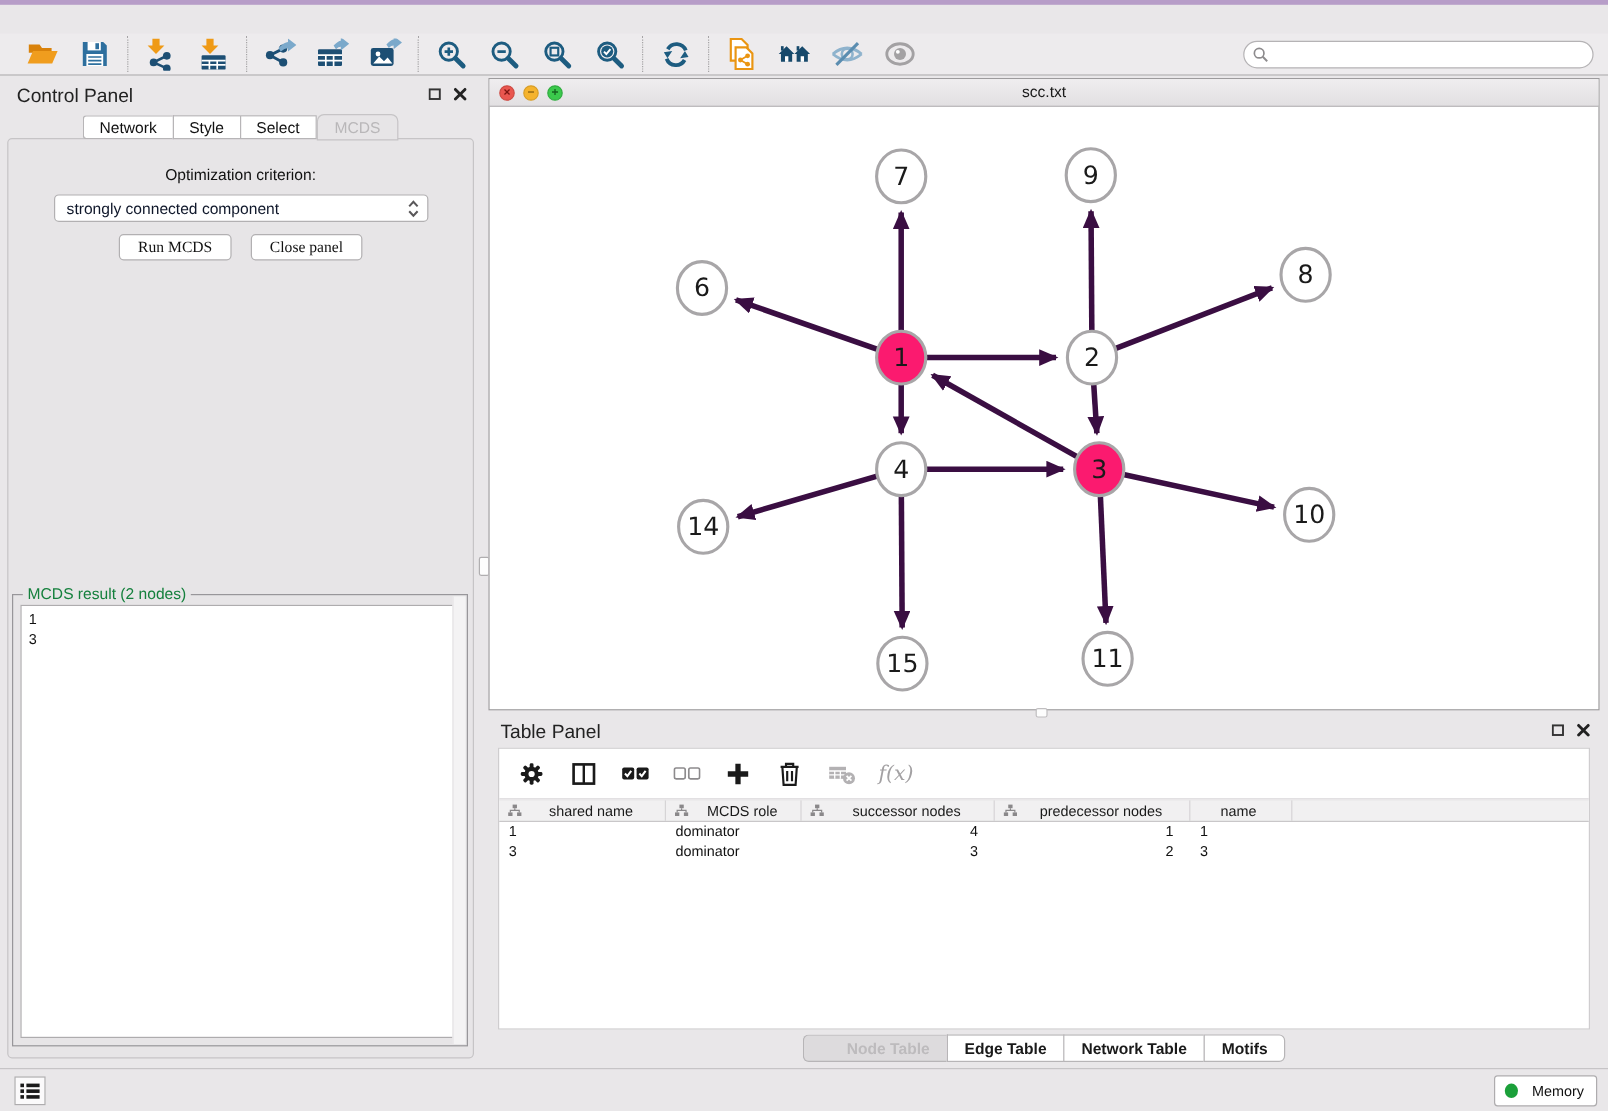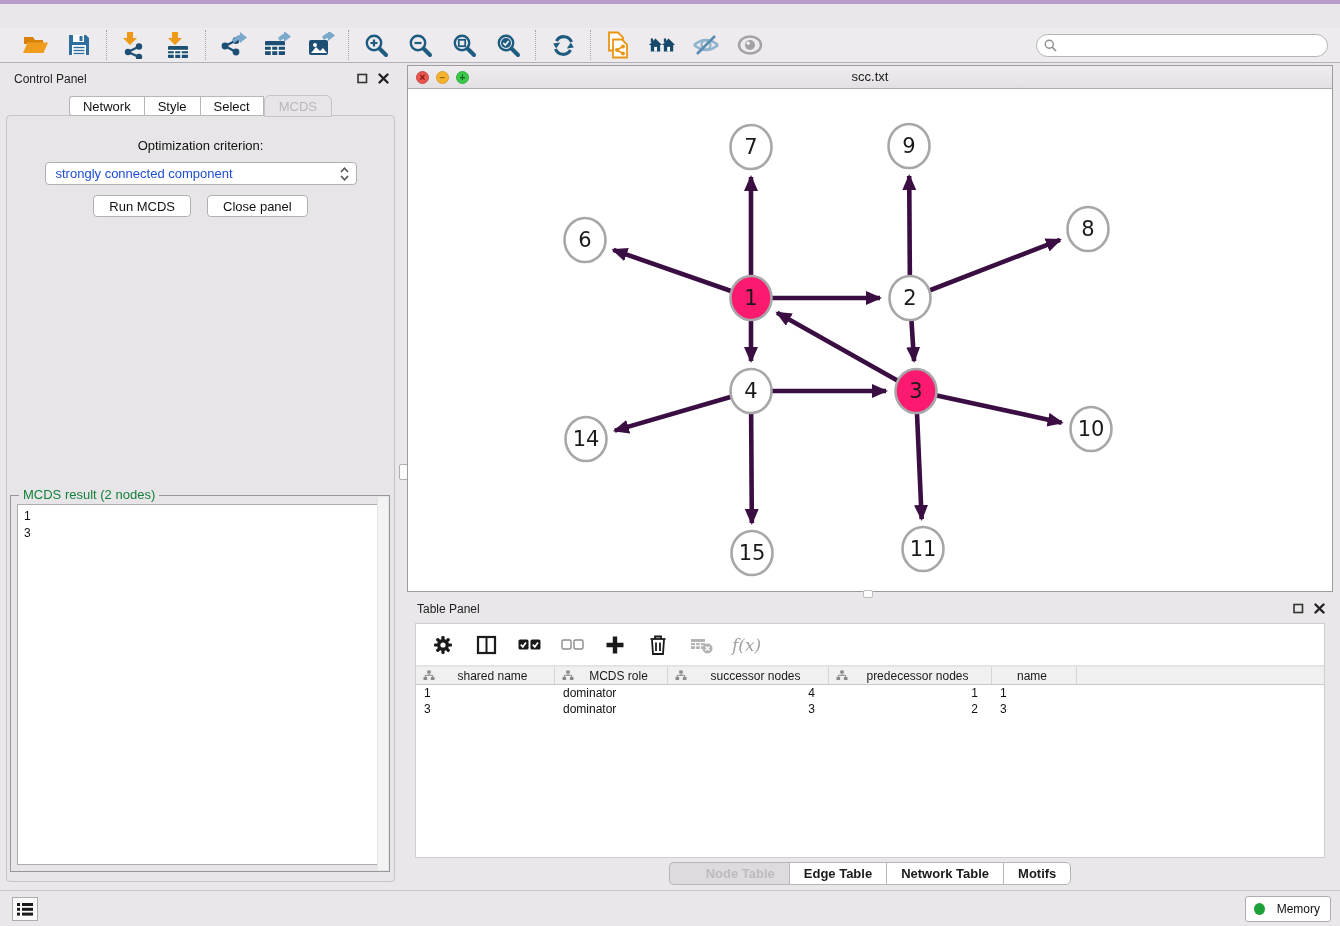--- a/index.html
+++ b/index.html
@@ -19,40 +19,40 @@
   .tool-group { display:flex; align-items:center; gap:16px; padding:0 13px; }
   .tool-sep { width:0; height:30px; border-left:1px dotted #a5a3a5; }
   .tool-btn { width:28px; height:28px; display:flex; align-items:center; justify-content:center; cursor:default; }
   .search-wrap { margin-left:auto; margin-right:4px; width:292px; height:23px; background:#fff;
                  border:1px solid #b5b3b5; border-radius:12px; display:flex; align-items:center; padding:0 7px; gap:5px; }
   .search-wrap input { border:none; outline:none; flex:1; font-size:12px; background:transparent; font-family:"Liberation Sans",sans-serif; }
 
   
   .control-panel { position:absolute; left:0; top:63px; width:401px; bottom:36px; }
   .cp-header { position:relative; height:32px; }
-  .panel-title { position:absolute; left:14px; top:9px; font-size:12px; color:#222; }
+  .panel-title { position:absolute; left:14px; top:9px; font-size:16px; color:#222; }
   .panel-float { position:absolute; top:10px; width:11px; height:11px; display:flex; align-items:center; justify-content:center; }
   .panel-close { position:absolute; top:9px; width:12px; height:12px; display:flex; align-items:center; justify-content:center; }
   .cp-header .panel-float { right:33px; } .cp-header .panel-close { right:12px; }
 
   .cp-tabs { position:absolute; left:0; top:33px; width:100%; display:flex; justify-content:center; z-index:3; }
   .cp-tab { background:#fff; border:1px solid #b7b5b7; border-right:none; padding:0 13px; height:20px; line-height:19px; font-size:13px; color:#111; }
   .cp-tab:first-child { border-radius:3px 0 0 3px; }
   .cp-tab:nth-child(3) { border-right:1px solid #b7b5b7; }
   .cp-tab.active { background:#e7e5e7; color:#b9b7b9; border:1px solid #c6c4c6; border-radius:6px 6px 0 0; height:22px; margin-top:-1px; padding:1px 14px 0; }
 
   .cp-body { position:absolute; left:6px; right:6px; top:52px; bottom:8px; background:#e7e5e7;
              border:1px solid #c6c4c6; border-radius:4px; }
   .opt-label { margin-top:22px; text-align:center; font-size:13px; color:#111; }
   .opt-select { margin:9px auto 0; width:312px; height:23px; background:#fff; border:1px solid #b2b0b2; border-radius:4px;
-                display:flex; align-items:center; padding:0 6px 0 10px; font-size:13px; color:#1d4ed8; }
+                display:flex; align-items:center; padding:0 6px 0 10px; font-size:13px; color:#0f172a; }
   .opt-select .sel-text { flex:1; }
   .cp-buttons { display:flex; justify-content:center; gap:16px; margin-top:10px; }
   .cp-btn { height:22px; padding:0 15px; background:#fff; border:1px solid #b2b0b2; border-radius:4px;
-            font-size:13px; color:#111; font-family:Liberation Sans, sans-serif; }
+            font-size:13px; color:#111; font-family:Liberation Serif, serif; }
 
   .result-box { position:absolute; left:3px; right:4px; top:379px; bottom:9px; border:1px solid #98969a; }
   .result-legend { position:absolute; top:-9px; left:8px; background:#e7e5e7; padding:0 4px; font-size:13px; color:#15803d; }
   .result-area { position:absolute; left:6px; right:7px; top:8px; bottom:6px; background:#fff; border:1px solid #aeacae;
                  font-size:12px; line-height:17px; padding:3px 0 0 6px; white-space:pre; color:#111; }
   .result-scroll { position:absolute; right:1px; top:1px; bottom:1px; width:11px; background:#f4f3f4; border-left:1px solid #e4e3e4; }
 
   
   .v-splitter { position:absolute; left:401px; top:63px; width:6px; bottom:36px; }
   .v-grip { position:absolute; left:-2px; top:401px; width:9px; height:16px; background:#fdfdfd; border:1px solid #b0aeb0; border-radius:2px; }

